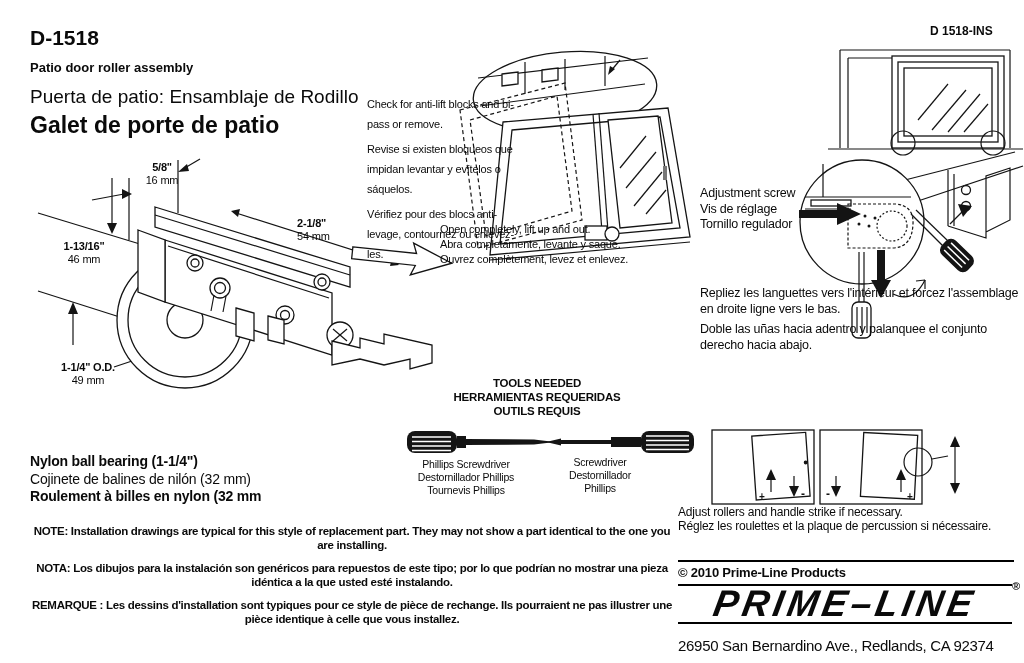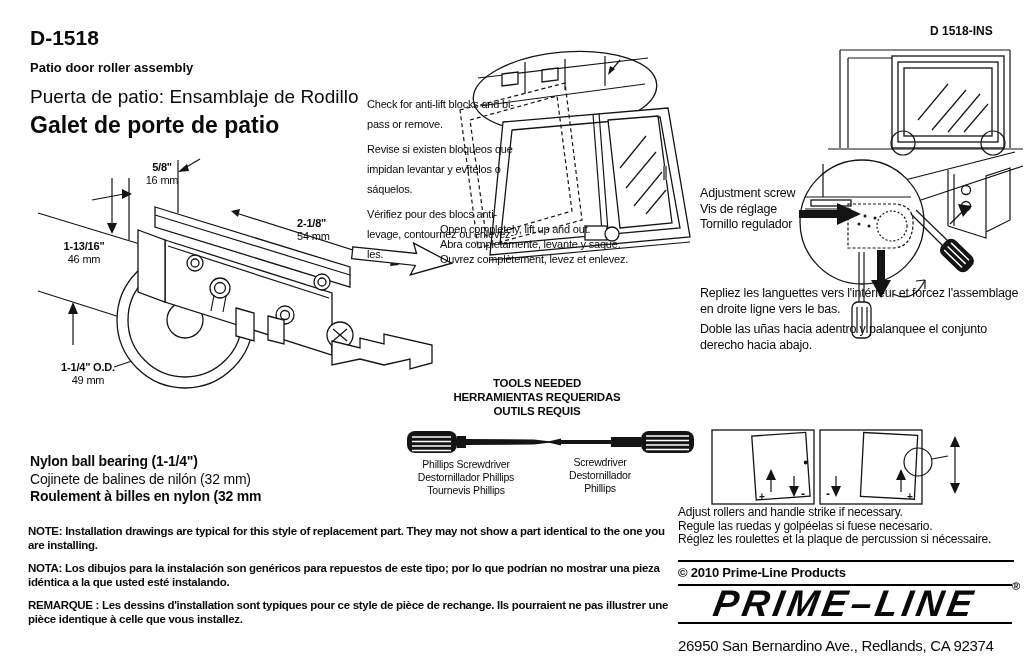--- a/index.html
+++ b/index.html
@@ -279,21 +279,21 @@
   <div>Destornillador</div>
   <div>Phillips</div>
 </div>
 
 <div class="abs" style="left:30px;top:453px;font-size:14px;line-height:17.5px;letter-spacing:-0.2px;">
   <div class="b">Nylon ball bearing (1-1/4")</div>
   <div>Cojinete de balines de nilón (32 mm)</div>
   <div class="b">Roulement à billes en nylon (32 mm</div>
 </div>
 
-<div class="abs note" style="left:28px;top:524px;width:648px;">
+<div class="abs note" style="left:28px;top:524px;width:648px;text-align:center;">
   <p>NOTE: Installation drawings are typical for this style of replacement part. They may not show a part identical to the one you are installing.</p>
   <p>NOTA: Los dibujos para la instalación son genéricos para repuestos de este tipo; por lo que podrían no mostrar una pieza idéntica a la que usted esté instalando.</p>
   <p>REMARQUE : Les dessins d'installation sont typiques pour ce style de pièce de rechange.  Ils pourraient ne pas illustrer une pièce identique à celle que vous installez.</p>
 </div>
 
 <svg style="left:708px;top:424px;" width="268" height="90" viewBox="0 0 268 90">
 
   <rect class="fw" x="4" y="6" width="102" height="74" stroke-width="2.5"></rect>
   <g transform="rotate(-4 75 43)">
     <rect class="fw" x="46" y="10" width="54" height="64" stroke-width="4"></rect>
@@ -318,21 +318,20 @@
   <text x="199" y="76" font-size="10" font-weight="bold" fill="#141414">+</text>
   <circle class="ln" cx="210" cy="38" r="14" stroke-width="1.6"></circle>
   <line class="ln" x1="224" y1="35" x2="240" y2="32"></line>
   <line class="ln" x1="247" y1="20" x2="247" y2="62" stroke-width="1.6"></line>
   <polygon class="blk" points="242,23 252,23 247,12"></polygon>
   <polygon class="blk" points="242,59 252,59 247,70"></polygon>
 </svg>
 
 <div class="abs" style="left:678px;top:506px;font-size:12px;line-height:13.5px;letter-spacing:-0.2px;">
   <div>Adjust rollers and handle strike if necessary.</div>
-  <div>Regule las ruedas y golpéelas si fuese necesario.</div>
   <div>Réglez les roulettes et la plaque de percussion si nécessaire.</div>
 </div>
 
 <div class="abs" style="left:678px;top:560px;width:336px;height:1.5px;background:#000;"></div>
 <div class="abs b" style="left:678px;top:565px;font-size:13px;letter-spacing:-0.2px;">© 2010 Prime-Line Products</div>
 <div id="logo-wrap" class="abs" style="left:678px;top:584px;width:334px;padding:1px 0;">
   <div id="logo-text" class="ctr">PRIME–LINE</div>
   <div class="abs" style="right:-8px;top:-6px;font-size:11px;font-weight:bold;">®</div>
 </div>
 <div class="abs" style="left:678px;top:637px;font-size:15px;letter-spacing:-0.3px;">26950 San Bernardino Ave., Redlands, CA 92374</div>

